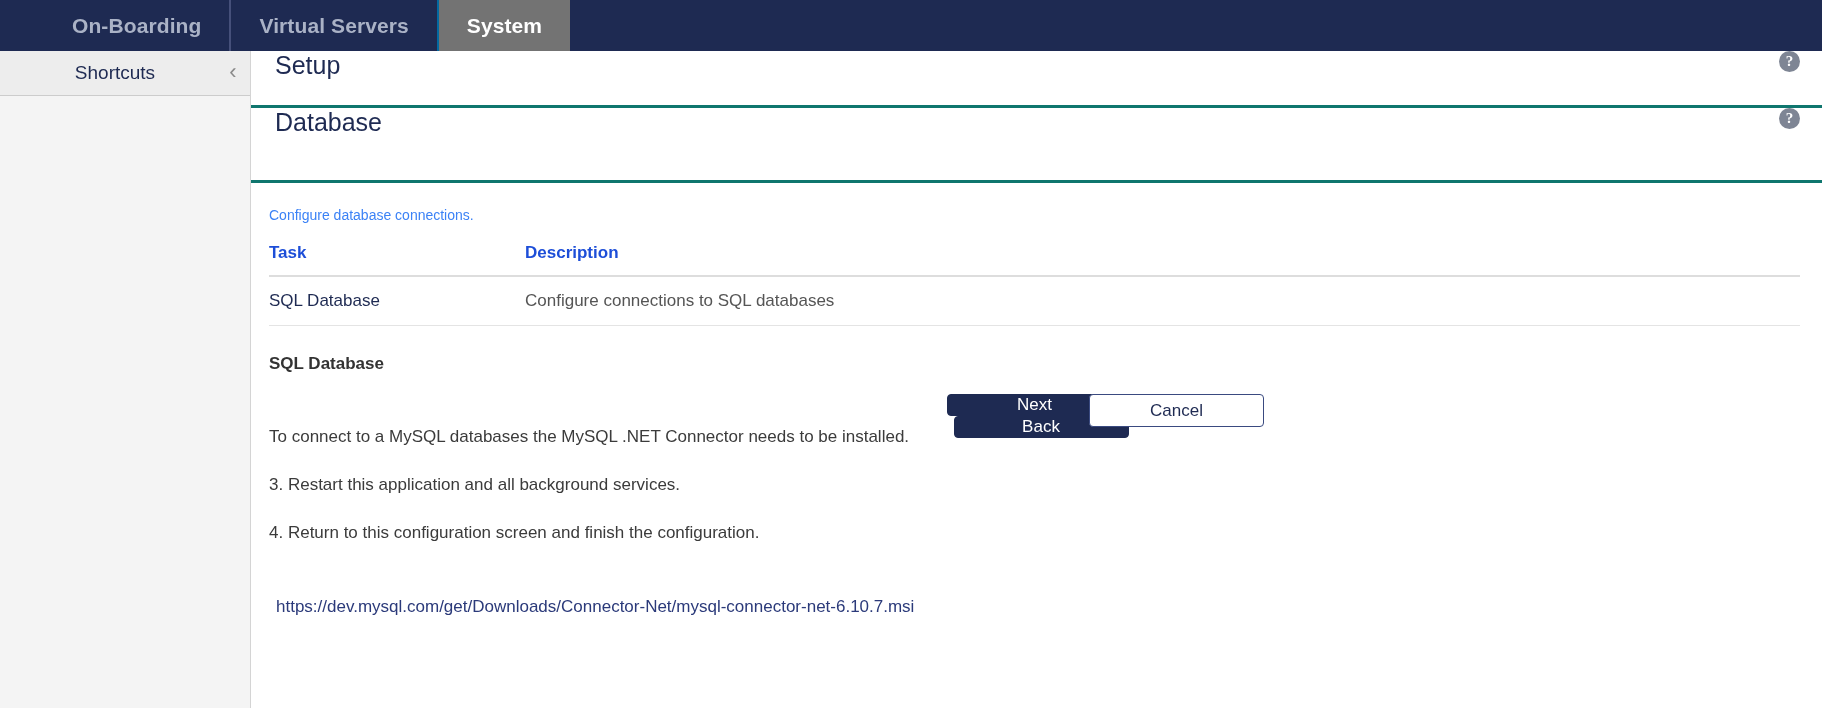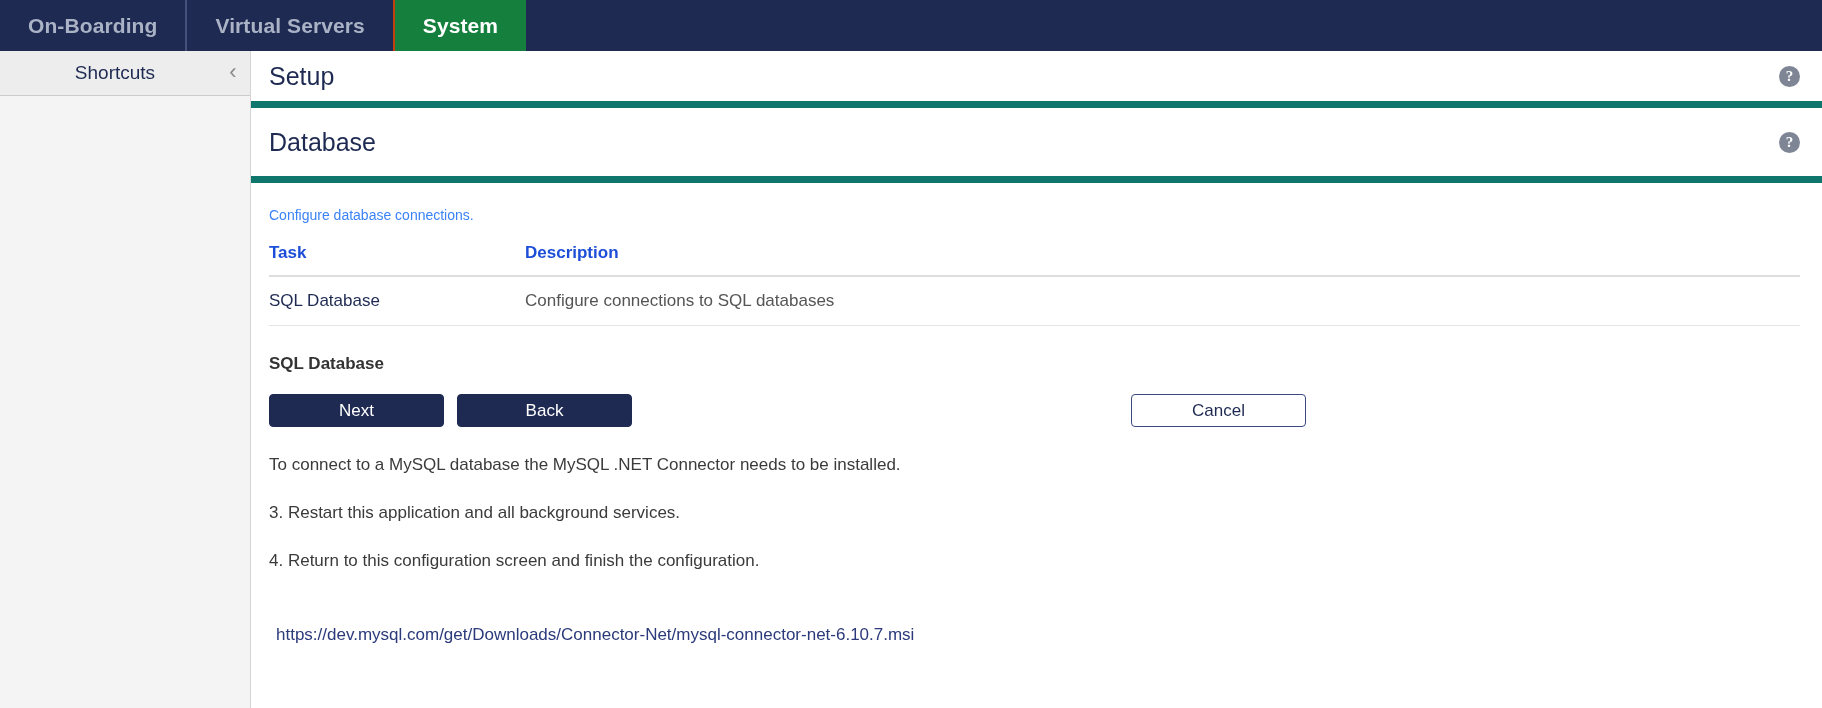--- a/index.html
+++ b/index.html
@@ -16,40 +16,41 @@
     -webkit-font-smoothing: antialiased;
   }
 
   
   .topnav {
     height: 51px;
     background: #1e2a52;
     display: flex;
     align-items: stretch;
     position: relative;
+    padding-left: 44px;
   }
   .nav-tab {
     display: flex;
     align-items: center;
     justify-content: center;
     padding: 0 28px;
     font-size: 21px;
     font-weight: bold;
     color: #aab2c6;
     letter-spacing: 0.1px;
     cursor: pointer;
     user-select: none;
   }
   .nav-tab + .nav-tab {
     border-left: 2px solid #46507a;
   }
   .nav-tab.active {
-    background: #15803d;
+    background: #737373;
     color: #ffffff;
-    border-left: 2px solid #c2410c;
+    border-left: 2px solid #0369a1;
   }
 
   
   .app-body {
     display: flex;
     align-items: stretch;
     height: 657px;
   }
 
   
@@ -98,24 +99,24 @@
   .main {
     flex: 1;
     background: #ffffff;
     display: flex;
     flex-direction: column;
     min-width: 0;
   }
 
   .page-bar {
     height: 57px;
-    border-bottom: 7px solid #0f766e;
-    display: flex;
-    align-items: center;
-    padding: 0 22px 0 18px;
+    border-bottom: 3px solid #0f766e;
+    display: flex;
+    align-items: flex-start;
+    padding: 0 22px 0 24px;
     box-sizing: border-box;
   }
   .page-bar .bar-title {
     font-size: 25px;
     color: #1e2a52;
     flex: 1;
     user-select: none;
   }
   .page-bar.section-bar {
     height: 75px;
@@ -179,23 +180,23 @@
   .subsection-title {
     font-size: 17px;
     font-weight: bold;
     color: #333333;
     margin: 0 0 20px 0;
   }
 
   .button-row {
     display: flex;
     align-items: center;
-    margin-bottom: 28px;
     position: relative;
     height: 33px;
+    flex-direction: column;
   }
   .btn {
     height: 33px;
     border-radius: 4px;
     font-size: 17px;
     font-family: "Liberation Sans", sans-serif;
     display: inline-flex;
     align-items: center;
     justify-content: center;
     cursor: pointer;
@@ -208,21 +209,21 @@
     color: #ffffff;
     border: 1px solid #1e2a52;
   }
   .btn-primary + .btn-primary { margin-left: 13px; }
   .btn-secondary {
     width: 175px;
     background: #ffffff;
     color: #1e2a52;
     border: 1px solid #3a4a80;
     position: absolute;
-    left: 862px;
+    left: 820px;
   }
 
   .steps { margin: 0; }
   .step-line {
     font-size: 17px;
     color: #3b3b3b;
     margin: 0 0 28px 0;
   }
   .download-link {
     font-size: 17px;
@@ -292,21 +293,21 @@
 
       <div class="subsection-title">SQL Database</div>
 
       <div class="button-row">
         <div class="btn btn-primary">Next</div>
         <div class="btn btn-primary">Back</div>
         <div class="btn btn-secondary">Cancel</div>
       </div>
 
       <div class="steps">
-        <p class="step-line">To connect to a MySQL database the MySQL .NET Connector needs to be installed.</p>
+        <p class="step-line">To connect to a MySQL databases the MySQL .NET Connector needs to be installed.</p>
         <p class="step-line">3. Restart this application and all background services.</p>
         <p class="step-line">4. Return to this configuration screen and finish the configuration.</p>
       </div>
 
       <div class="download-link">https://dev.mysql.com/get/Downloads/Connector-Net/mysql-connector-net-6.10.7.msi</div>
 
     </div>
   </div>
 </div>
 

